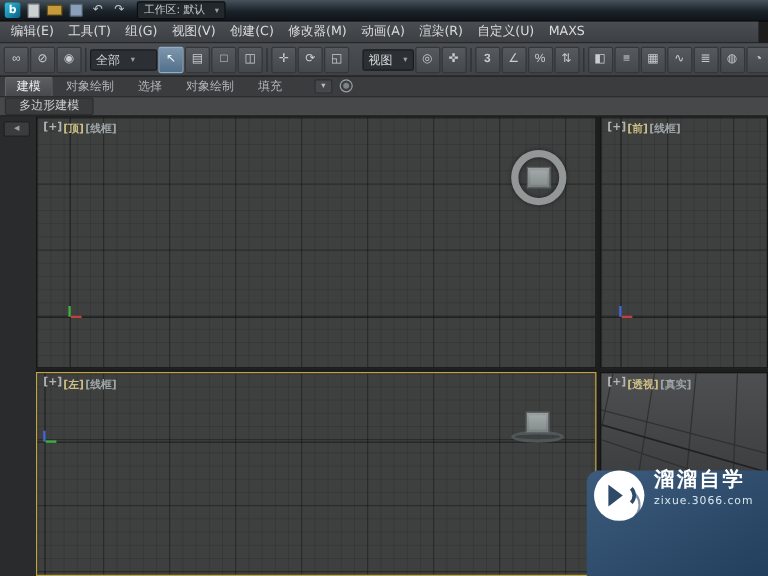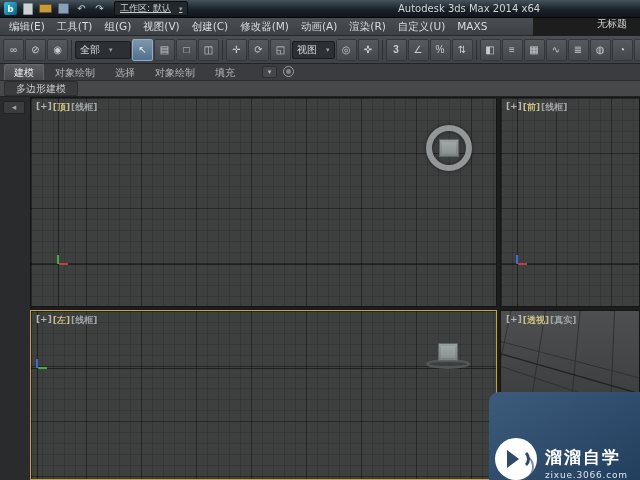--- a/index.html
+++ b/index.html
@@ -18,27 +18,27 @@
   }
   .mx-logo{width:13px;height:13px;border-radius:2px;flex:none;
     background:linear-gradient(135deg,#2fc1e4,#0b5d80);
     color:#fff;font-size:9px;font-weight:bold;display:flex;align-items:center;justify-content:center;}
   .qa{width:15px;height:14px;display:flex;align-items:center;justify-content:center;flex:none;}
   .ic-new{width:8px;height:10px;background:#ccd1d4;border-radius:1px;border:1px solid #8b9093;}
   .ic-open{width:11px;height:7px;background:#c79b3b;border-radius:1px;border:1px solid #6e5414;}
   .ic-save{width:9px;height:9px;background:#8aa0b8;border:1px solid #4e6075;border-radius:1px;}
   .qa-glyph{font-size:10px;color:#c3c9cd;line-height:14px;}
   .workspace{height:13px;background:#23282d;border:1px solid #0c0f12;border-radius:2px;
-    color:#c9ced2;font-size:9px;display:flex;align-items:center;padding:0 5px;gap:8px;margin-left:4px;white-space:nowrap;text-decoration:underline;}
+    color:#c9ced2;font-size:9px;display:flex;align-items:center;padding:0 5px;gap:8px;margin-left:4px;white-space:nowrap;}
   .ws-caret{font-size:7px;color:#9aa0a4;}
   .app-title{position:absolute;left:398px;top:3px;font-size:10px;color:#d3d7da;white-space:nowrap;}
   .doc-title{position:absolute;right:13px;top:17px;font-size:10px;color:#d3d7da;white-space:nowrap;}
   
   .menubar{
-    position:absolute;left:0;top:18px;width:533px;height:18px;box-sizing:border-box;
+    position:absolute;left:0;top:18px;width:632px;height:18px;box-sizing:border-box;
     background:linear-gradient(#4a4e52,#3c4044);border-bottom:1px solid #26282a;
     display:flex;align-items:center;padding:0 3px;overflow:hidden;
   }
   .menu-item{padding:0 6px;font-size:10.5px;color:#dadbdc;line-height:17px;white-space:nowrap;flex:none;}
   
   .toolbar{
     position:absolute;left:0;top:36px;width:640px;height:28px;box-sizing:border-box;
     background:linear-gradient(#4b4e52,#3f4246);border-bottom:1px solid #232527;
     display:flex;align-items:center;padding:0 3px;gap:1px;overflow:hidden;
   }
@@ -106,21 +106,21 @@
   .vc-face{position:absolute;width:20px;height:18px;box-sizing:border-box;
     background:linear-gradient(#a6acac,#848b8b);border:1px solid #5e6565;
     box-shadow:inset 0 0 0 2px rgba(0,0,0,.08);}
   .vc-edge{position:absolute;width:44px;height:10px;border-radius:50%;box-sizing:border-box;
     border:3px solid rgba(86,92,92,.85);background:rgba(60,64,64,.4);}
   
   .psvg{position:absolute;left:0;top:0;}
   
   .watermark{position:absolute;left:489px;top:392px;width:151px;height:88px;z-index:30;box-sizing:border-box;
     background:linear-gradient(150deg,#3d5b7c,#223f5d);border-top-left-radius:10px;
-    display:flex;align-items:flex-end;padding:0 6px;gap:8px;}
+    display:flex;align-items:flex-start;padding:0 6px;gap:8px;}
   .wm-logo{width:42px;height:42px;border-radius:50%;background:#fff;position:relative;flex:none;}
   .wm-play{position:absolute;left:12px;top:12px;width:0;height:0;
     border-left:12px solid #2e4a68;border-top:9px solid transparent;border-bottom:9px solid transparent;}
   .wm-arc1{position:absolute;left:15px;top:11px;width:20px;height:20px;border-radius:50%;box-sizing:border-box;
     border:3px solid transparent;border-right-color:#2e4a68;}
   .wm-arc2{position:absolute;left:11px;top:15px;width:28px;height:28px;border-radius:50%;box-sizing:border-box;
     border:2px solid transparent;border-right-color:#2e4a68;opacity:.6;}
   .wm-text{display:flex;flex-direction:column;line-height:1.05;}
   .wm-brand{font-size:17px;font-weight:bold;color:#ffffff;letter-spacing:2px;white-space:nowrap;}
   .wm-url{font-size:9px;color:#d9e5f1;letter-spacing:.8px;margin-top:4px;white-space:nowrap;}
@@ -142,21 +142,20 @@
   <div class="qa">
       <span class="qa-glyph">↶</span>
     </div>
   <div class="qa">
       <span class="qa-glyph">↷</span>
     </div>
   <div class="workspace">
     <span>工作区: 默认</span>
     <span class="ws-caret">▾</span>
   </div>
-  <div class="app-title">Autodesk 3ds Max  2014 x64</div>
   <div class="doc-title">无标题</div>
 </div>
 
 <div class="menubar">
   <div class="menu-item">编辑(E)</div>
   <div class="menu-item">工具(T)</div>
   <div class="menu-item">组(G)</div>
   <div class="menu-item">视图(V)</div>
   <div class="menu-item">创建(C)</div>
   <div class="menu-item">修改器(M)</div>
@@ -176,21 +175,21 @@
     <span class="td-caret">▾</span>
   </div>
   <button class="tbtn active">↖</button>
   <button class="tbtn">▤</button>
   <button class="tbtn">□</button>
   <button class="tbtn">◫</button>
   <div class="tsep"></div>
   <button class="tbtn">✛</button>
   <button class="tbtn">⟳</button>
   <button class="tbtn">◱</button>
-  <div class="tdrop" style="min-width:42px;">
+  <div class="tdrop" style="min-width:42px;margin-left:10px;">
     <span>视图</span>
     <span class="td-caret">▾</span>
   </div>
   <button class="tbtn">◎</button>
   <button class="tbtn">✜</button>
   <div class="tsep"></div>
   <button class="tbtn" style="font-weight:bold;">3</button>
   <button class="tbtn">∠</button>
   <button class="tbtn">%</button>
   <button class="tbtn">⇅</button>

